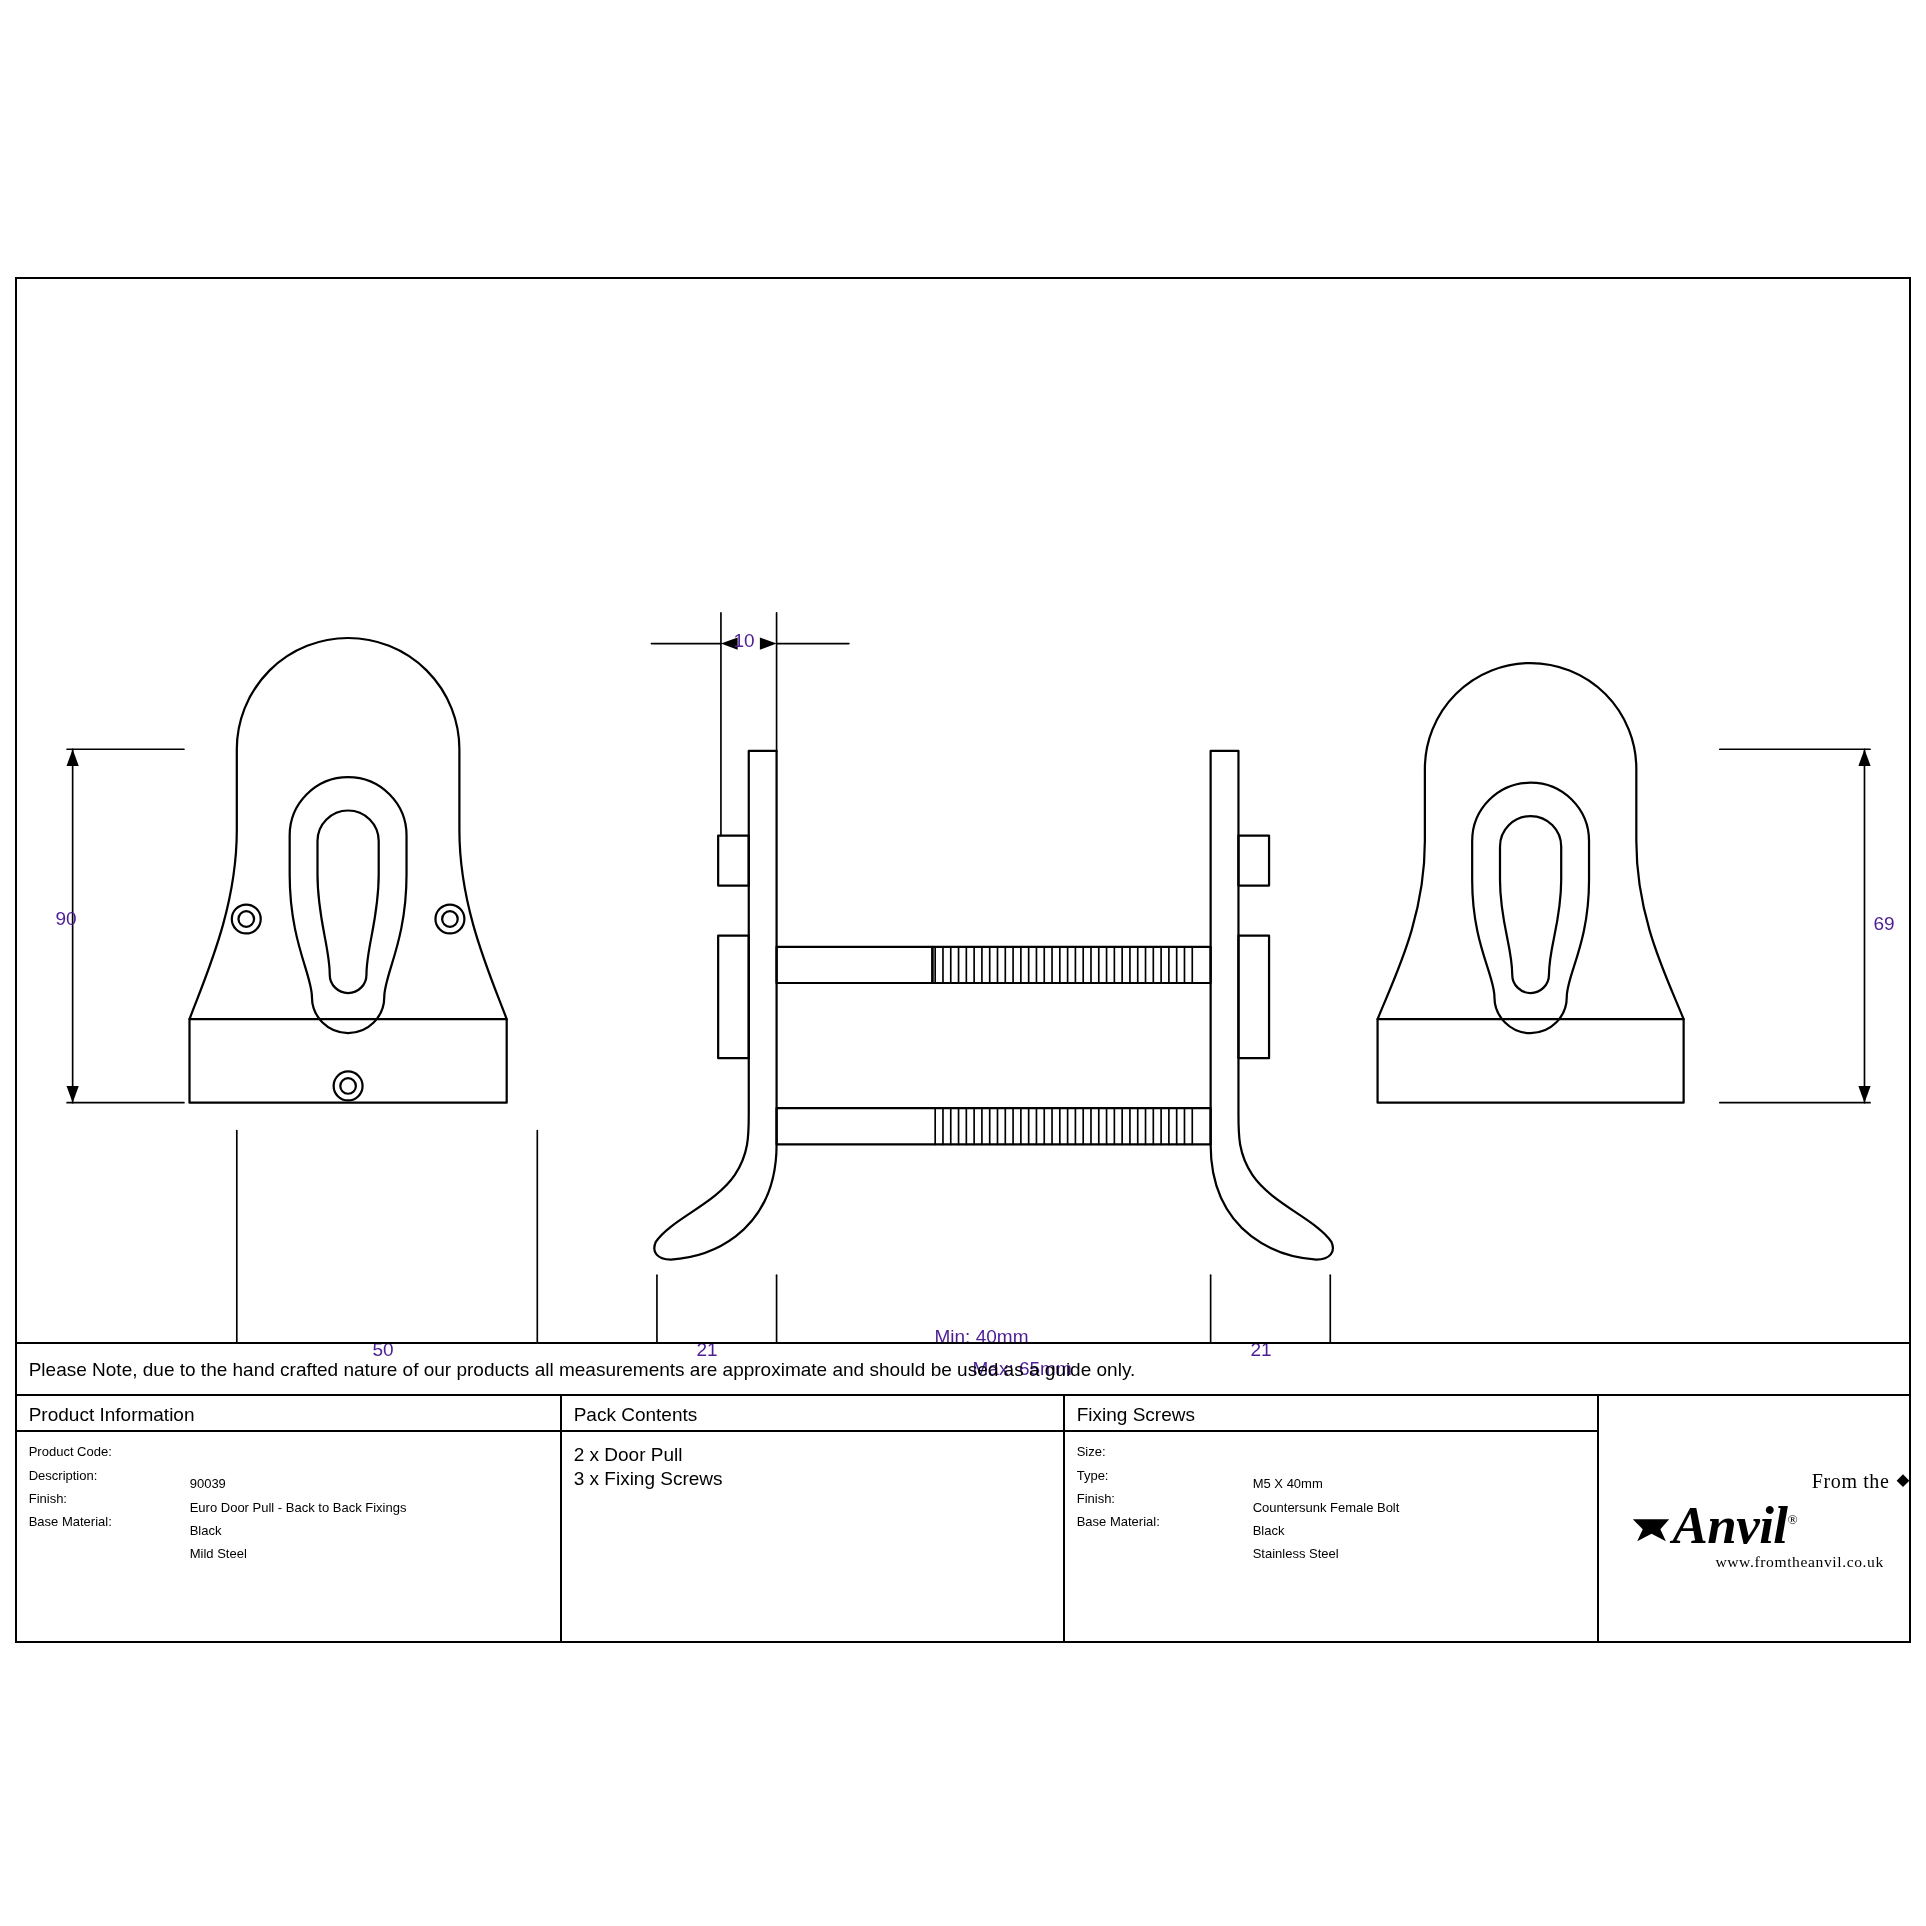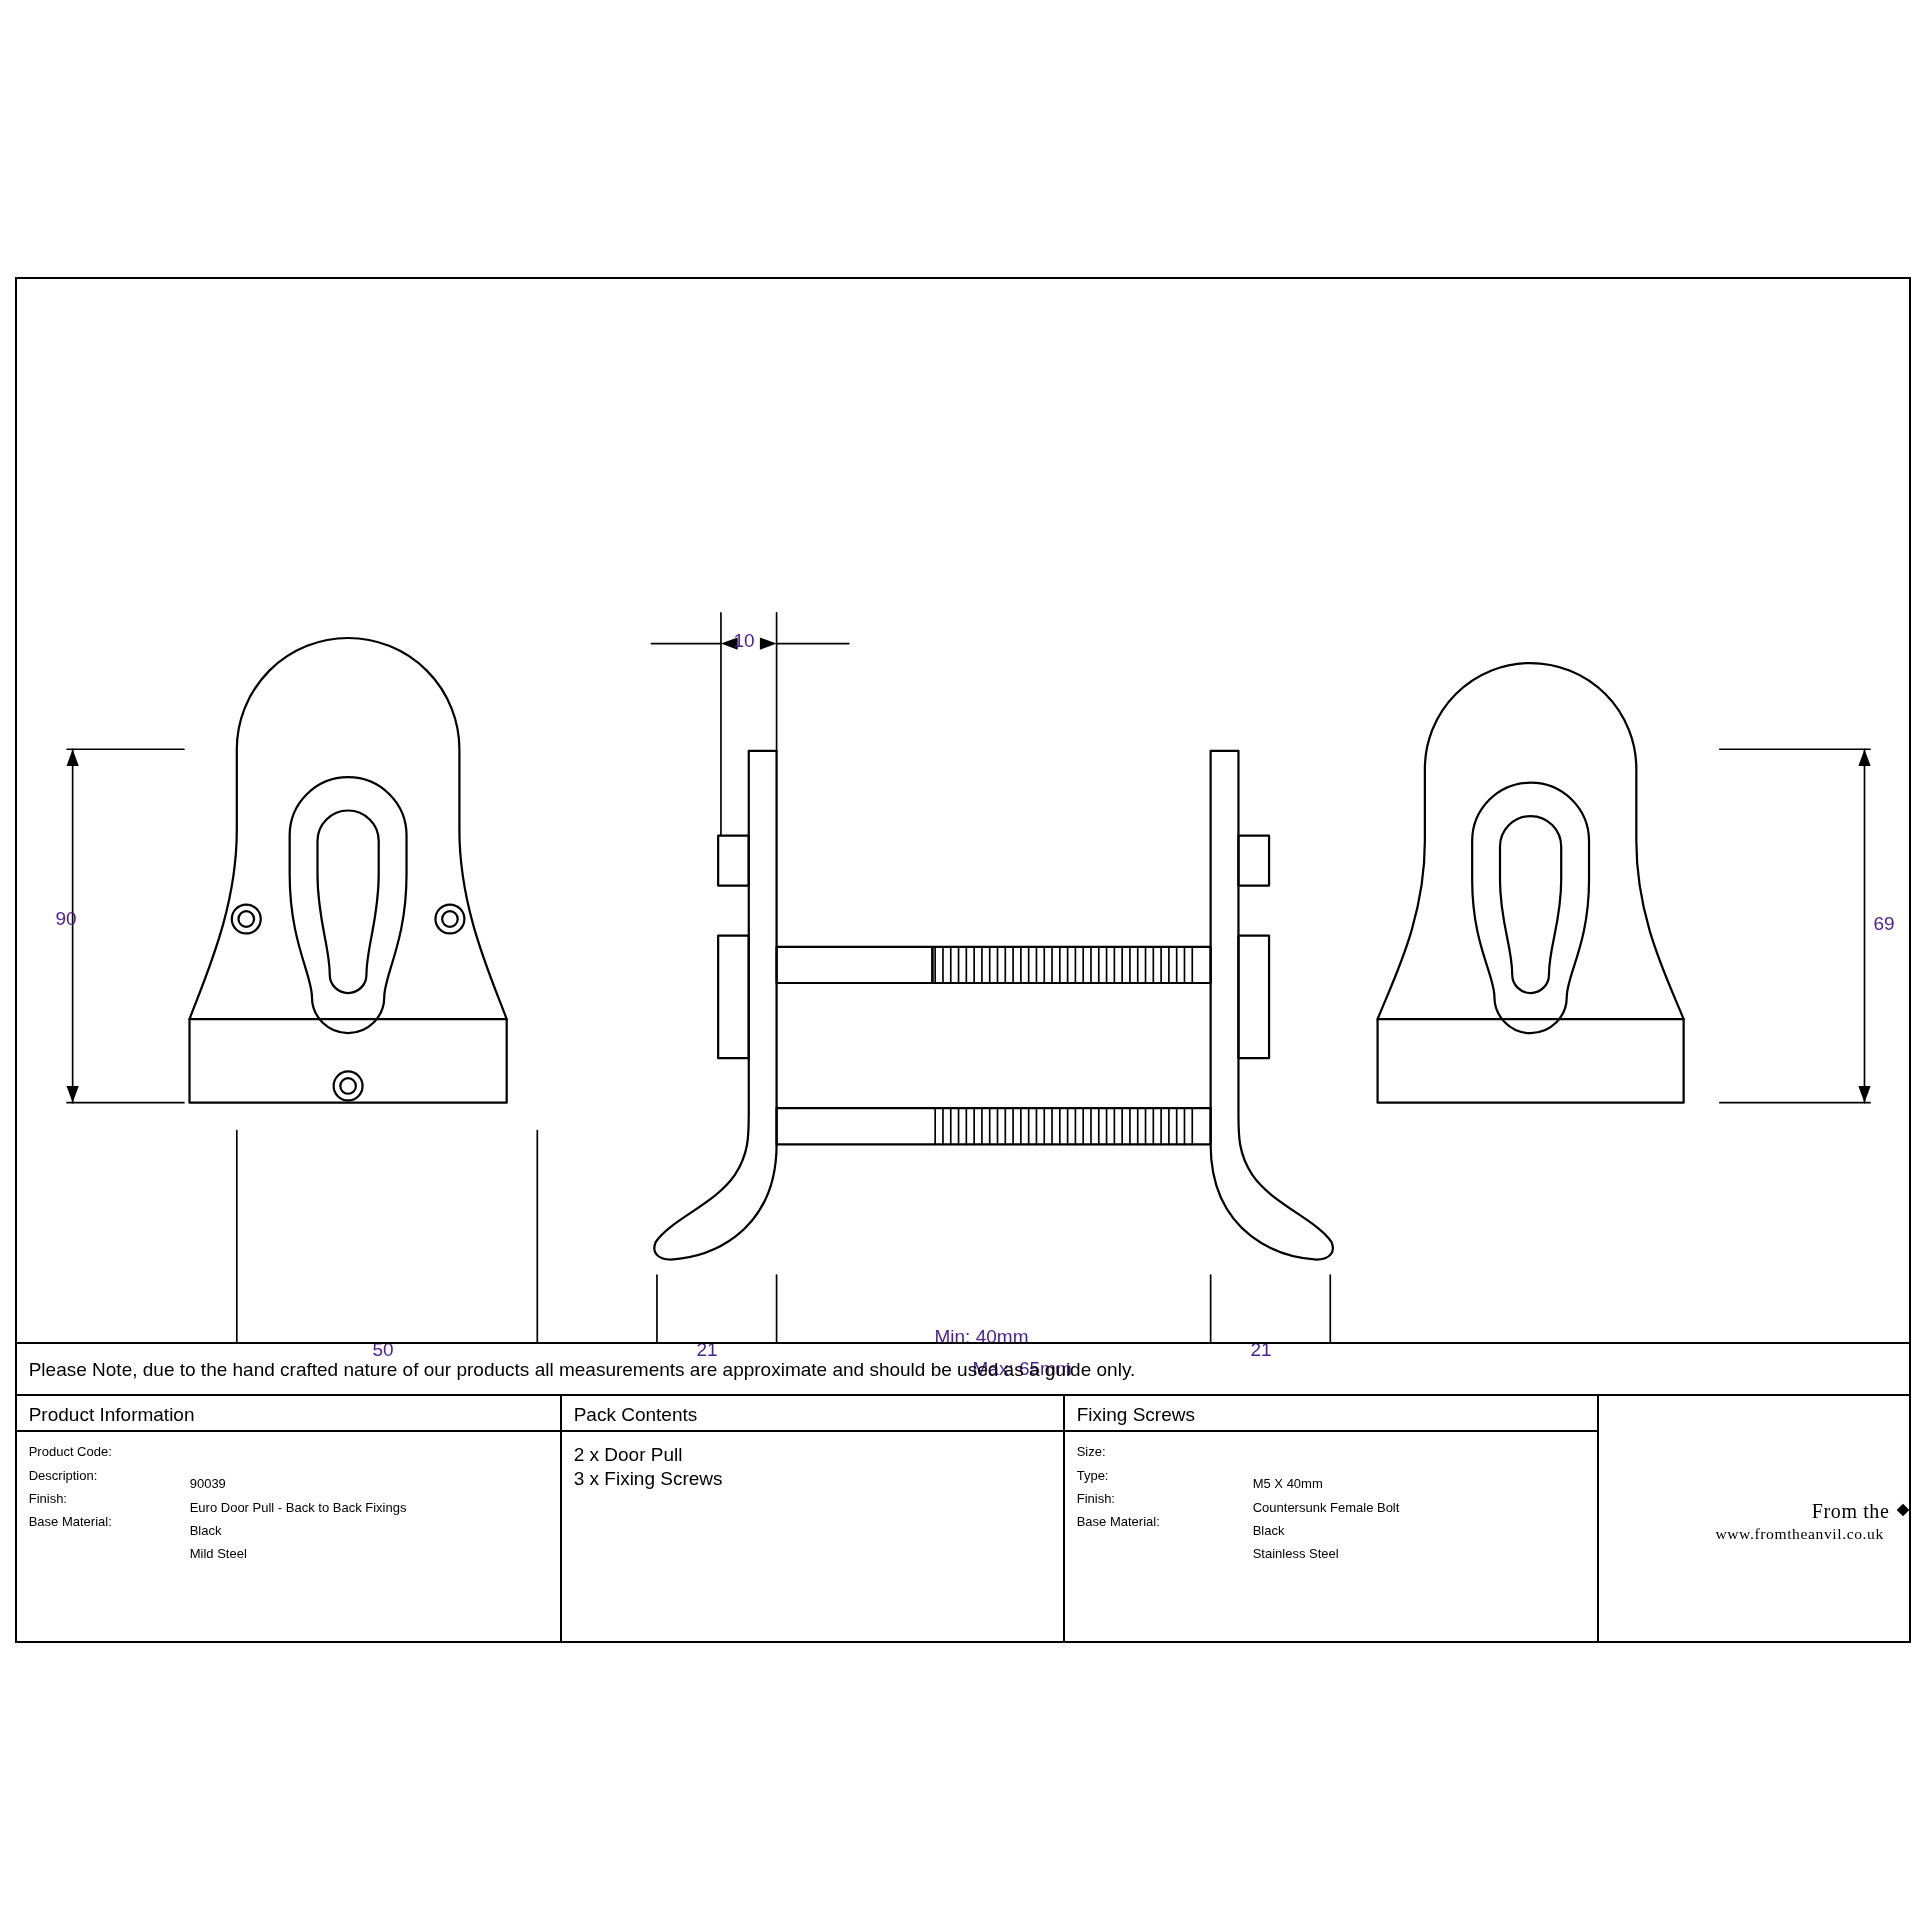--- a/index.html
+++ b/index.html
@@ -499,20 +499,25 @@
       </div>
     </div>
 
     <div class="col col-4">
       <div class="logo-wrap">
         <div class="logo-inner">
           <div class="logo-top">
             <span>From the</span>
             <span class="diamond"></span>
           </div>
+          <div class="logo-anvil">
+            <svg width="43" height="43" viewBox="0 0 78 78" style="vertical-align:-7.8px">
+              <path d="M6 22 L72 22 L56 40 L66 62 L40 48 L14 62 L24 40 Z" fill="#000"></path>
+            </svg><span>Anvil</span><span class="reg">®</span>
+          </div>
           <div class="logo-url">www.fromtheanvil.co.uk</div>
         </div>
       </div>
     </div>
 
   </div>
 </div>
 
 
 </body></html>

